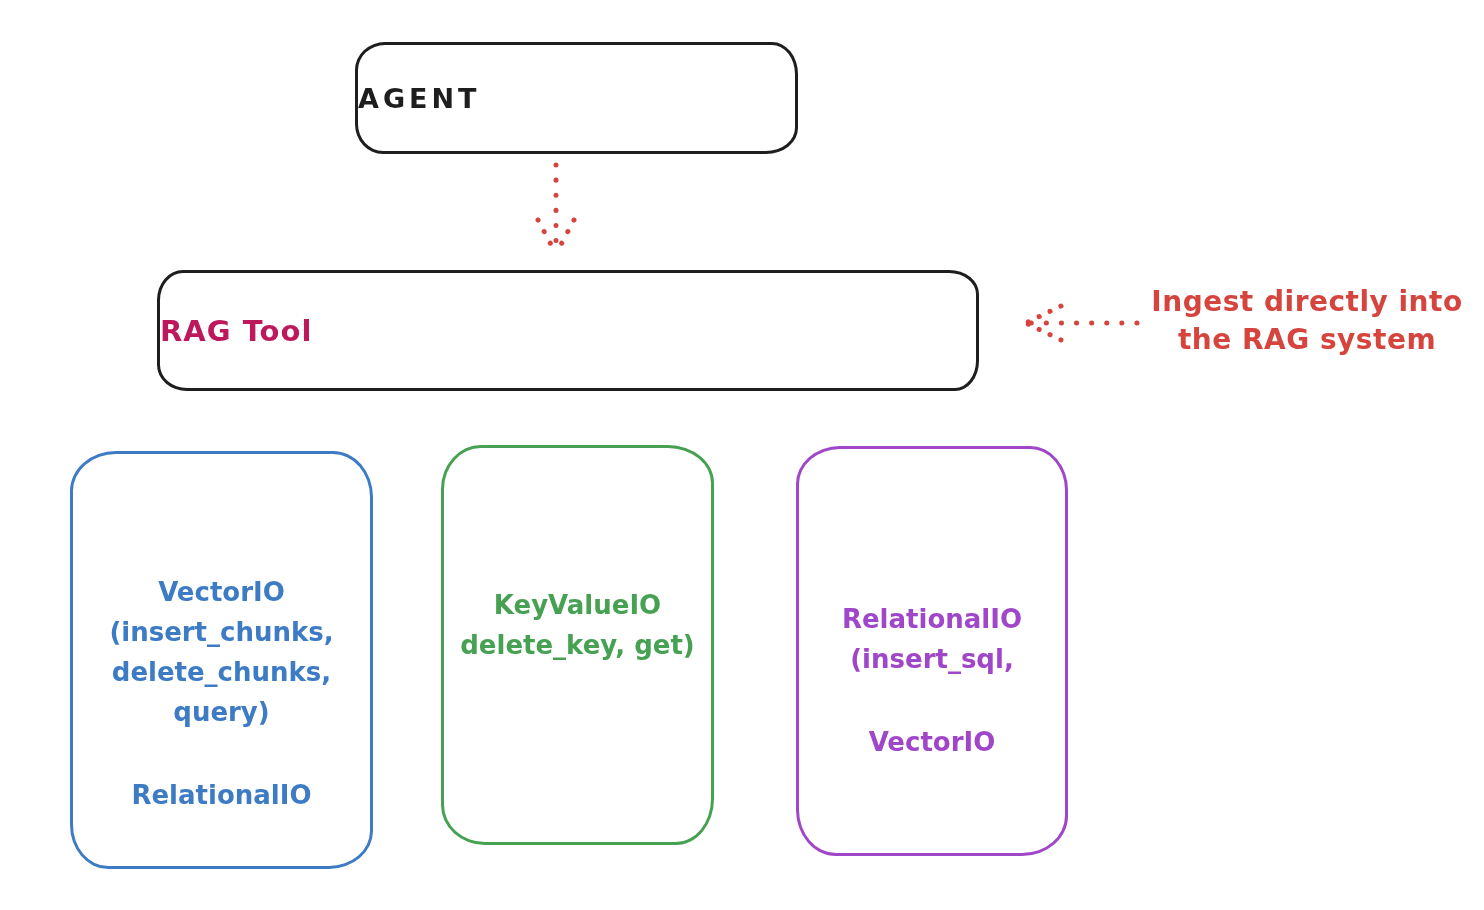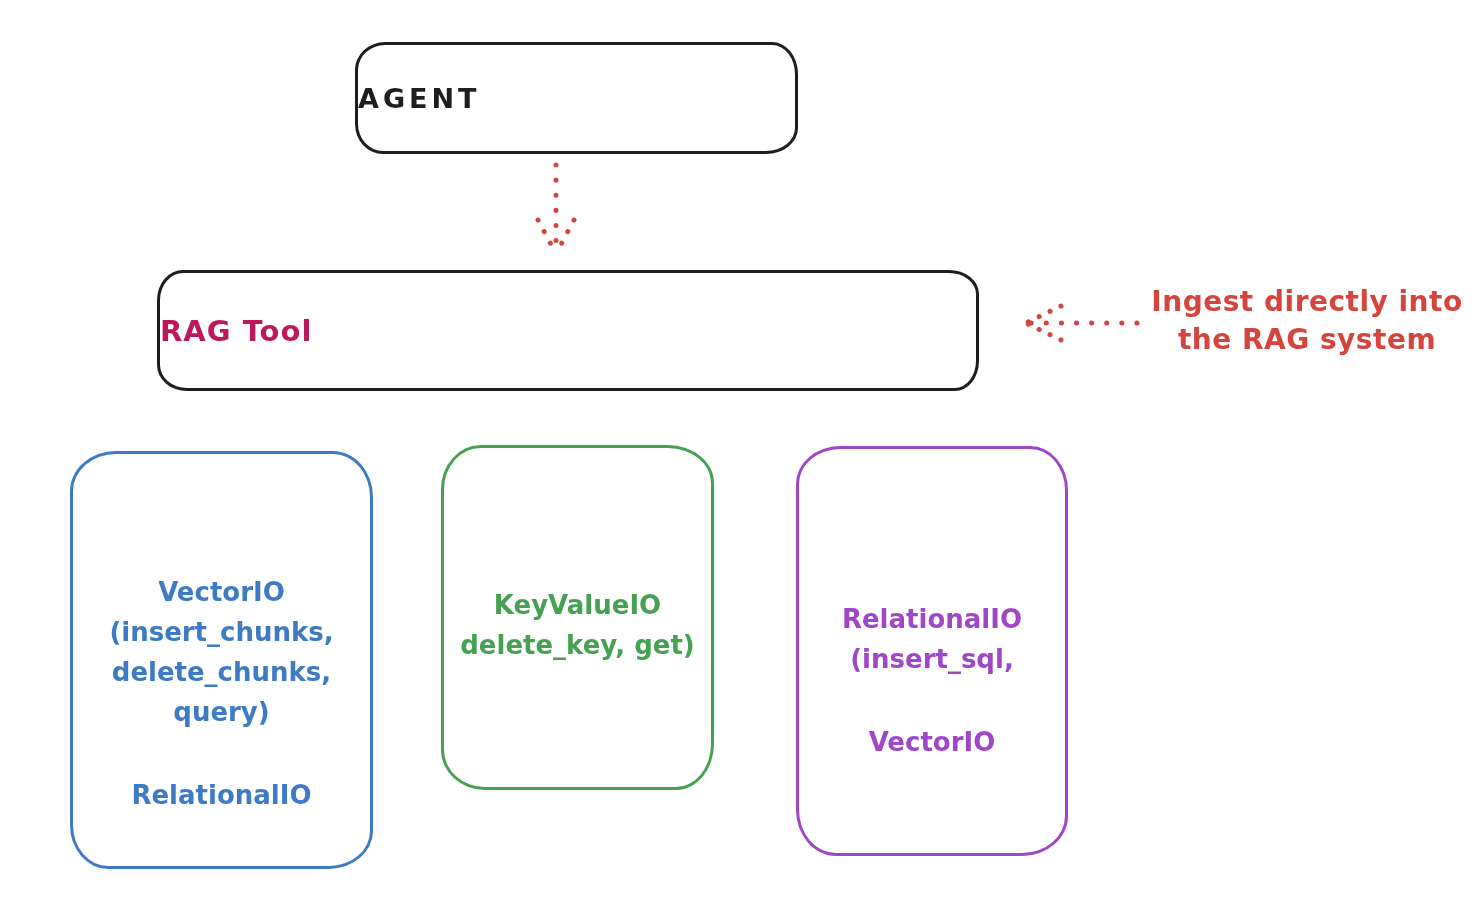--- a/index.html
+++ b/index.html
@@ -56,21 +56,21 @@
   .io-box .io-lines { width: 100%; margin-top: 32px; }
   .io-box .io-index { margin-top: 43px; }
   .io-box-vector {
     left: 70px; top: 451px;
     width: 303px; height: 418px;
     border-radius: 46px 40px 44px 38px / 40px 46px 38px 44px;
     padding-top: 86px;
   }
   .io-box-keyvalue {
     left: 441px; top: 445px;
-    width: 273px; height: 345px;
+    width: 273px; height: 400px;
     border-radius: 40px 46px 38px 44px / 44px 38px 46px 40px;
     padding-top: 105px;
   }
   .io-box-relational {
     left: 796px; top: 446px;
     width: 272px; height: 410px;
     border-radius: 44px 38px 46px 40px / 38px 44px 40px 46px;
     padding-top: 118px;
   }
   .annotation {

